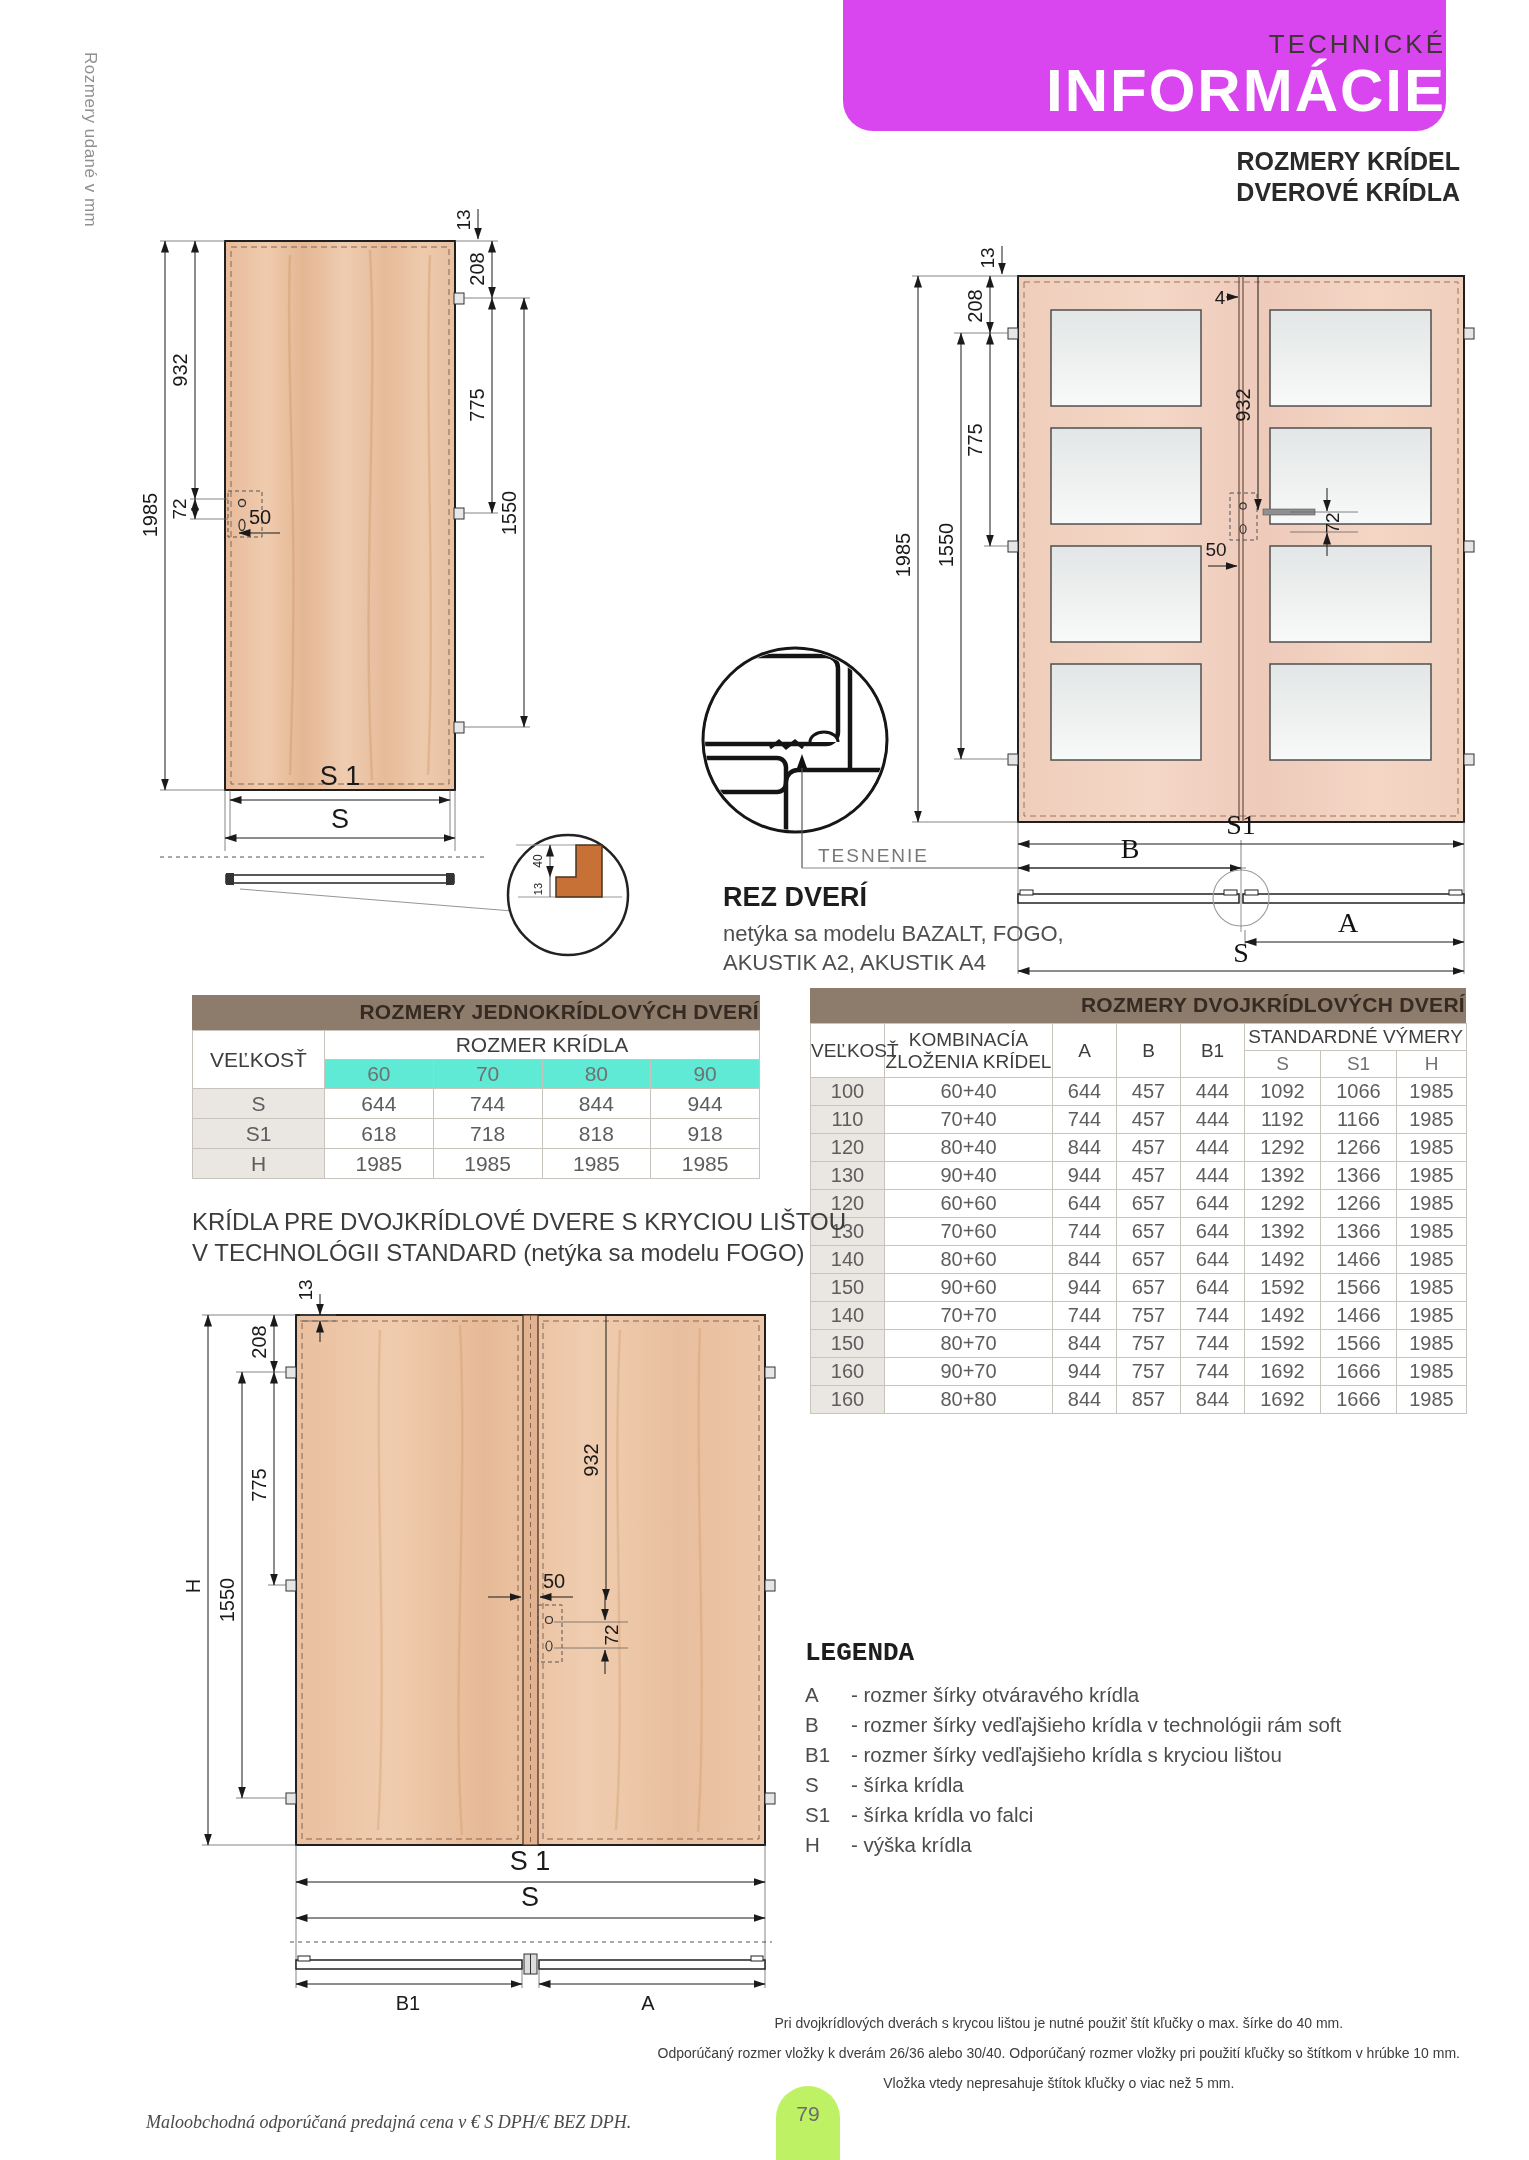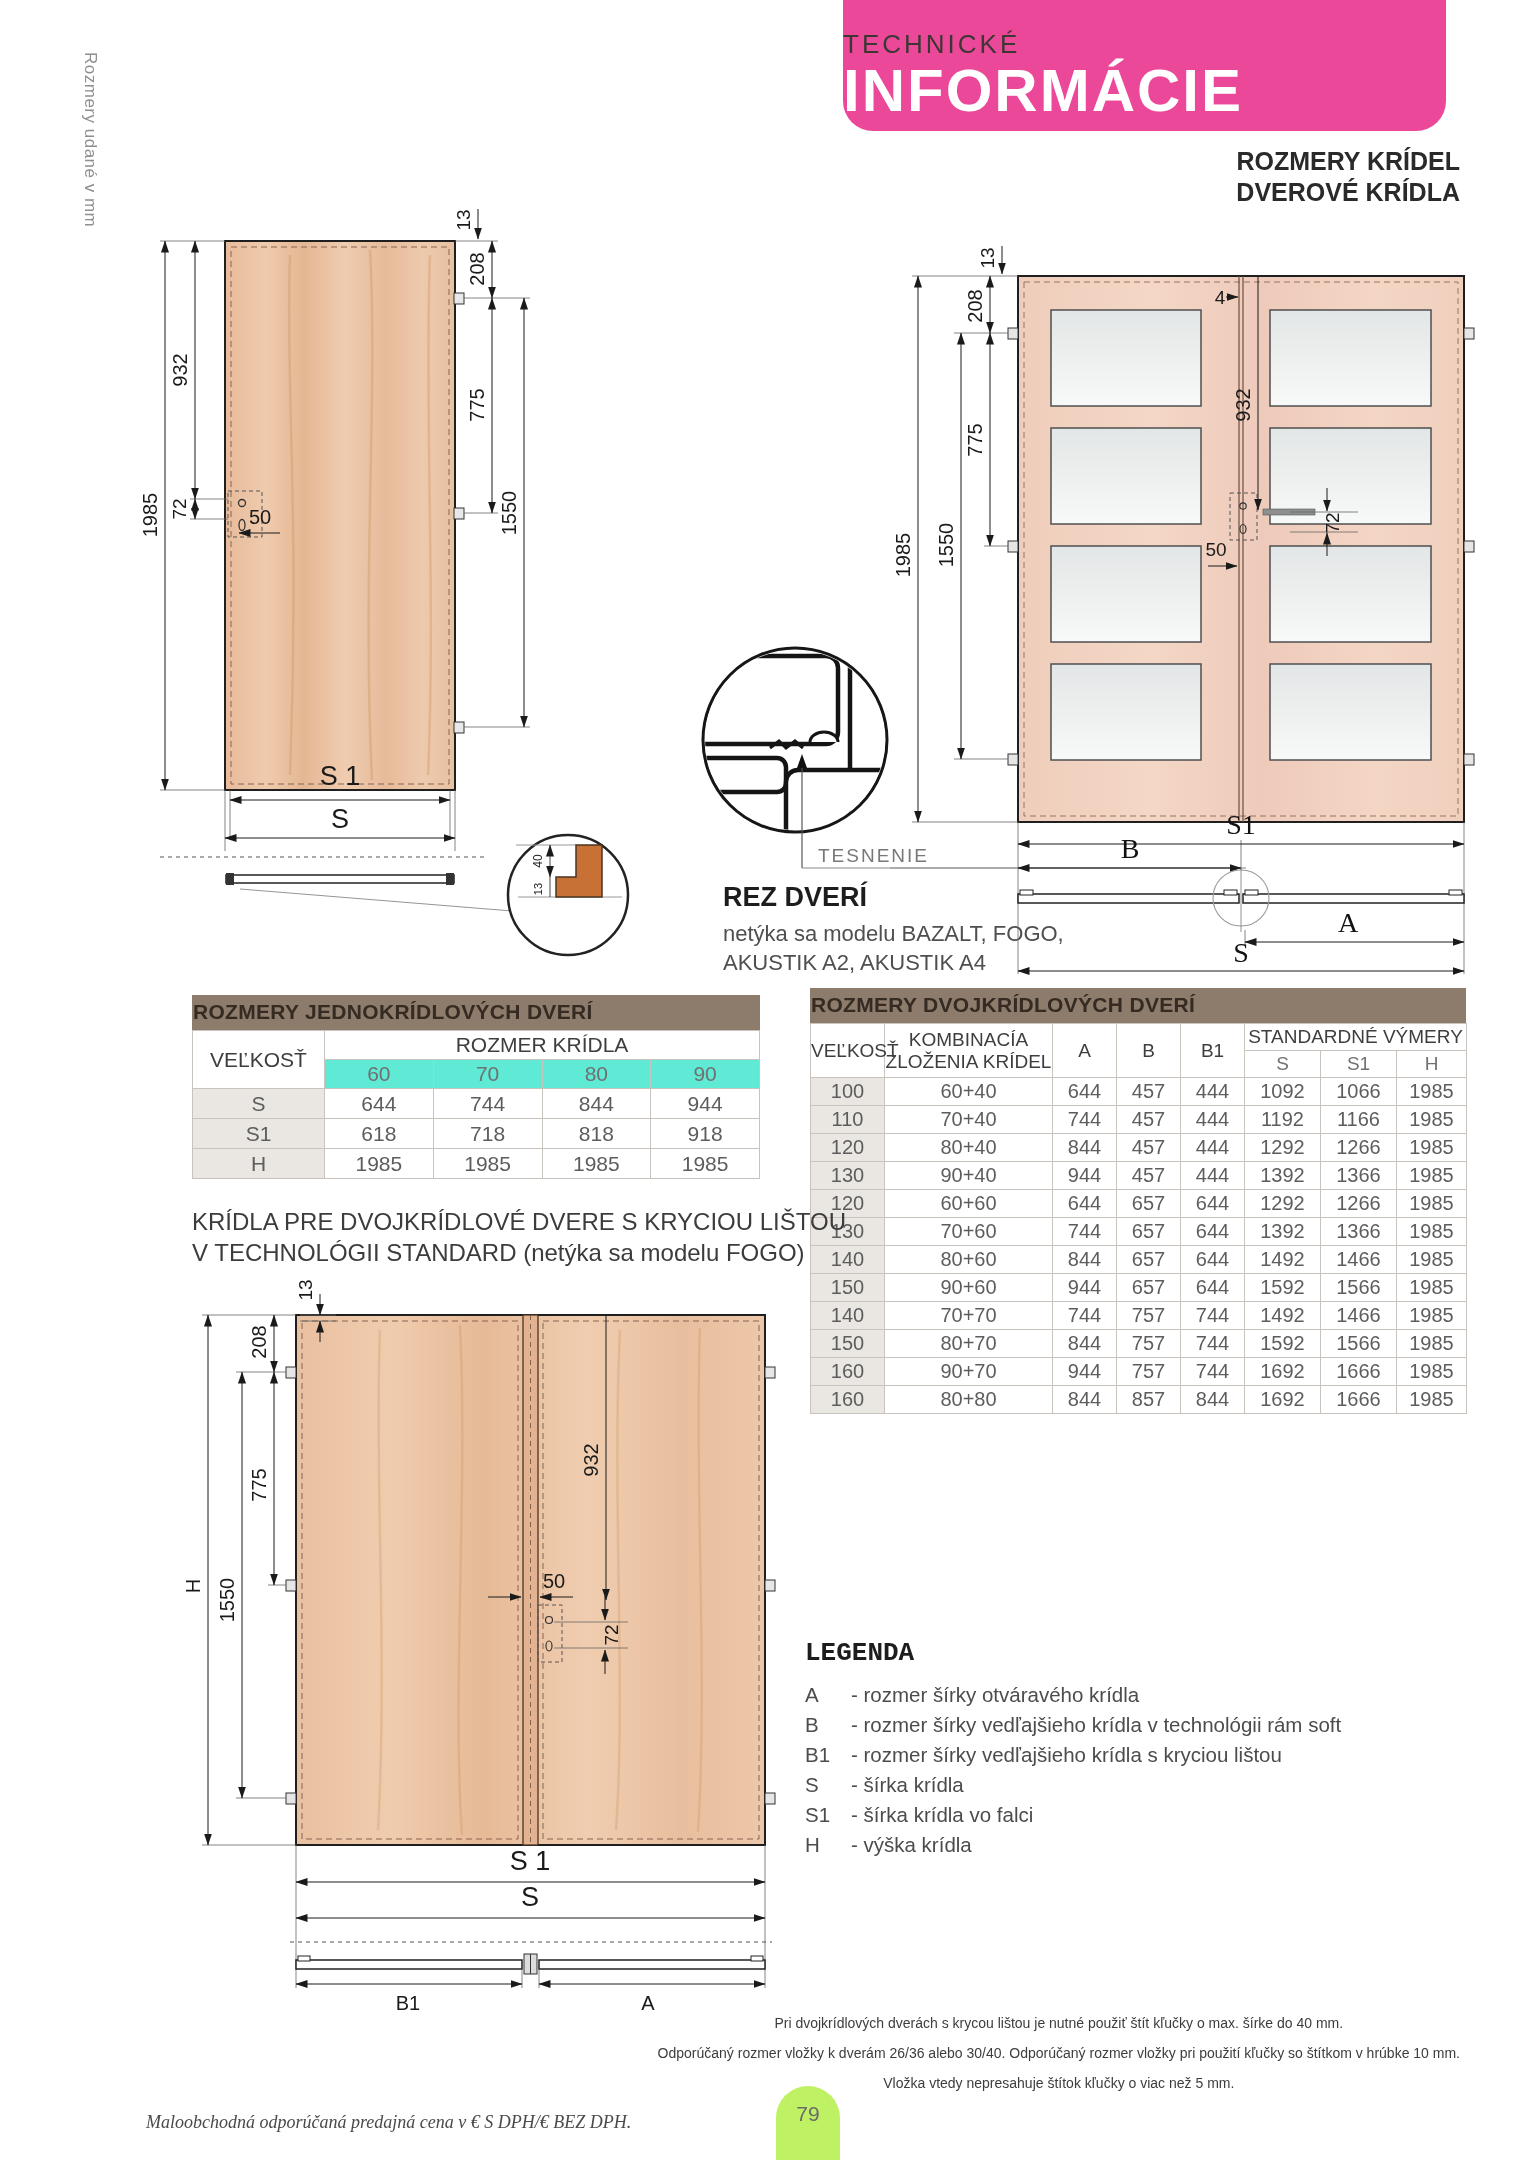--- a/index.html
+++ b/index.html
@@ -5,38 +5,38 @@
   * { margin:0; padding:0; box-sizing:border-box; }
   html,body { background:#ffffff; }
   body { font-family:"Liberation Sans", sans-serif; color:#333; }
   .page { position:relative; width:1529px; height:2160px; background:#fff; overflow:hidden; }
   .abs { position:absolute; }
 
   
   .side-note { left:80px; top:52px; writing-mode:vertical-rl; font-size:17px; color:#8f8f8f; letter-spacing:.5px; }
 
   
-  .header-box { left:843px; top:0; width:603px; height:131px; background:#ec4899;
+  .header-box { left:843px; top:0; width:603px; height:131px; background:#d946ef;
                 border-radius:0 0 30px 30px; display:flex; flex-direction:column;
-                align-items:flex-start; justify-content:flex-end; padding-bottom:10px; }
+                align-items:flex-end; justify-content:flex-end; padding-bottom:10px; }
   .header-kicker { font-size:26px; color:#3d3734; letter-spacing:3px; }
   .header-title  { font-size:60px; font-weight:700; color:#ffffff; letter-spacing:2px; line-height:1.02; }
   .page-subtitle { right:69px; top:146px; text-align:right; font-size:25px; font-weight:700; color:#2a2a2a; line-height:31px; }
 
   
   .rez-block { left:700px; top:882px;margin-left:23px; }
   .rez-title { font-size:27px; font-weight:700; color:#1d1d1d; margin-bottom:6px; }
   .rez-note  { font-size:22px; color:#4f4f4f; line-height:29px; }
   .covered-caption { left:192px; top:1206px; font-size:24px; color:#3c3c3c; line-height:31px; }
 
   
   .tbl { border-collapse:collapse; width:100%; table-layout:fixed;padding-left:20px; }
   .tbl th, .tbl td { border:1px solid #c9c3bd; text-align:center; vertical-align:middle; font-weight:400; }
   .tbl-title { background:#8d7b6b; color:#352b22; font-weight:700; font-size:21px;
-               text-align:left; padding:4px 0 5px 0; border:1px solid #8d7b6b; letter-spacing:.3px; }
+               text-align:right; padding:4px 0 5px 0; border:1px solid #8d7b6b; letter-spacing:.3px; }
   .t1 th { height:29px; font-size:21px; color:#3e3e3e; background:#fff; }
   .t1 td { height:30px; font-size:21px; color:#5d5d5d; background:#fff; }
   .t1 th.sub { background:#5eead4; color:#717171; }
   .t2 th { height:27px; font-size:19px; color:#3e3e3e; background:#fff; line-height:22px; }
   .t2 th.sub { color:#717171; font-size:19px; }
   .t2 td { height:28px; font-size:20px; color:#5d5d5d; background:#fff; }
   td.rowlabel { background:#eae6e2 !important; }
 
   
   .legend { left:805px; top:1638px; }

